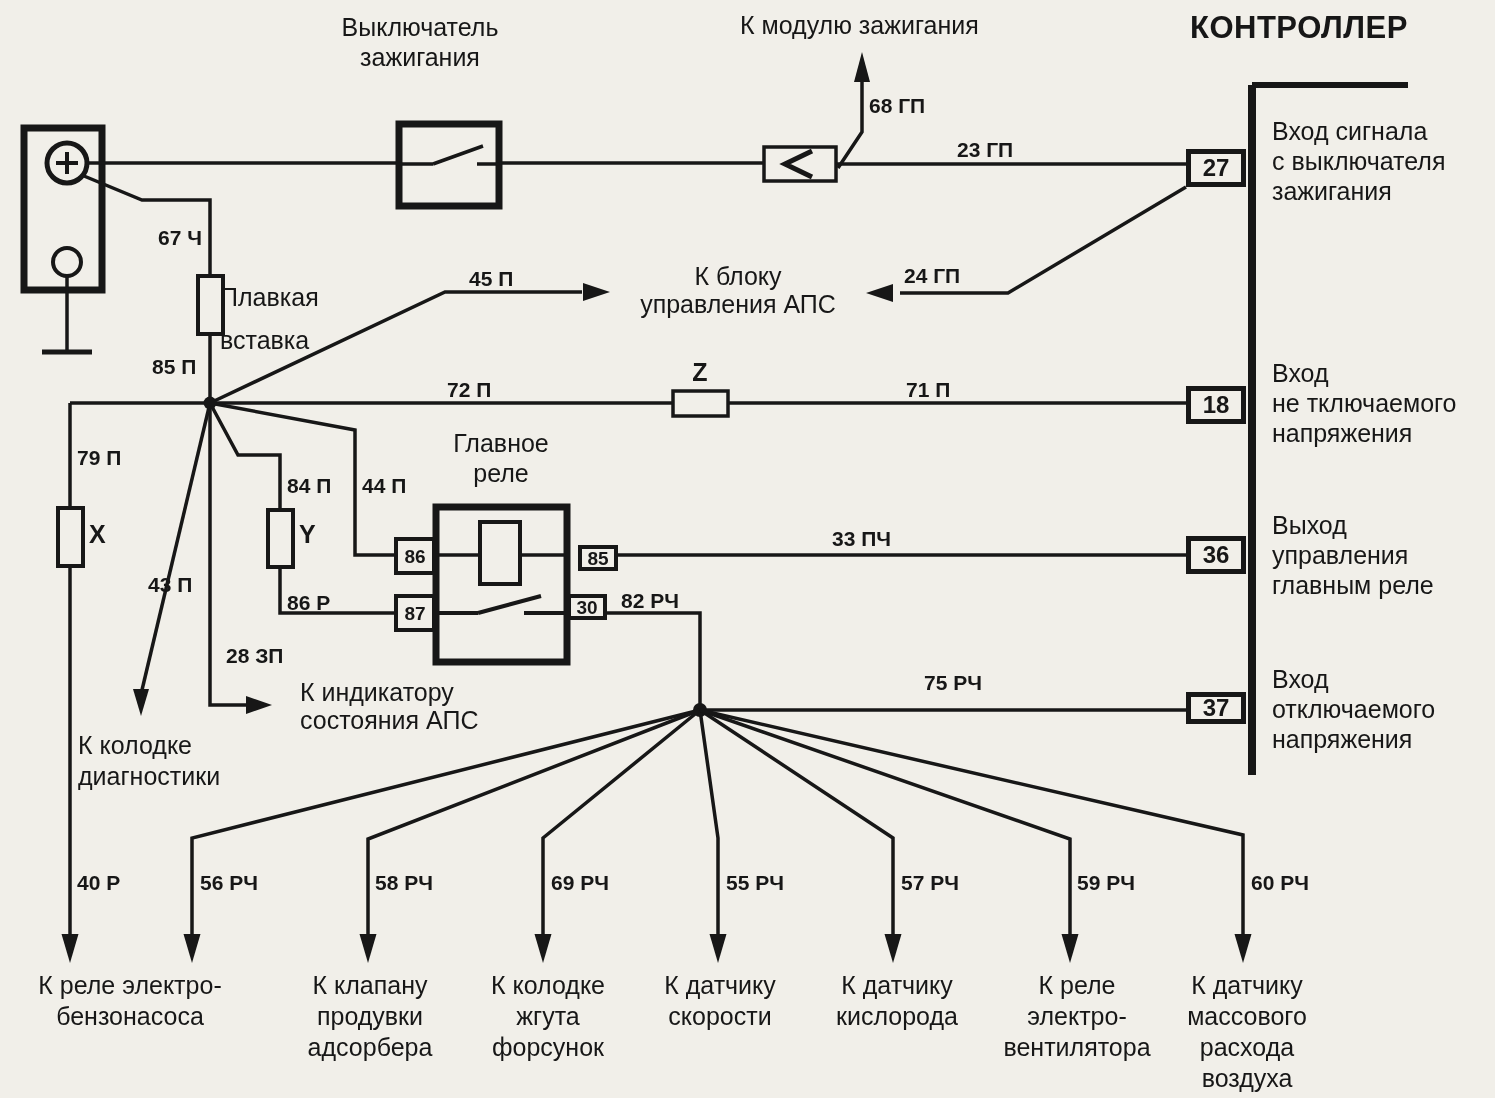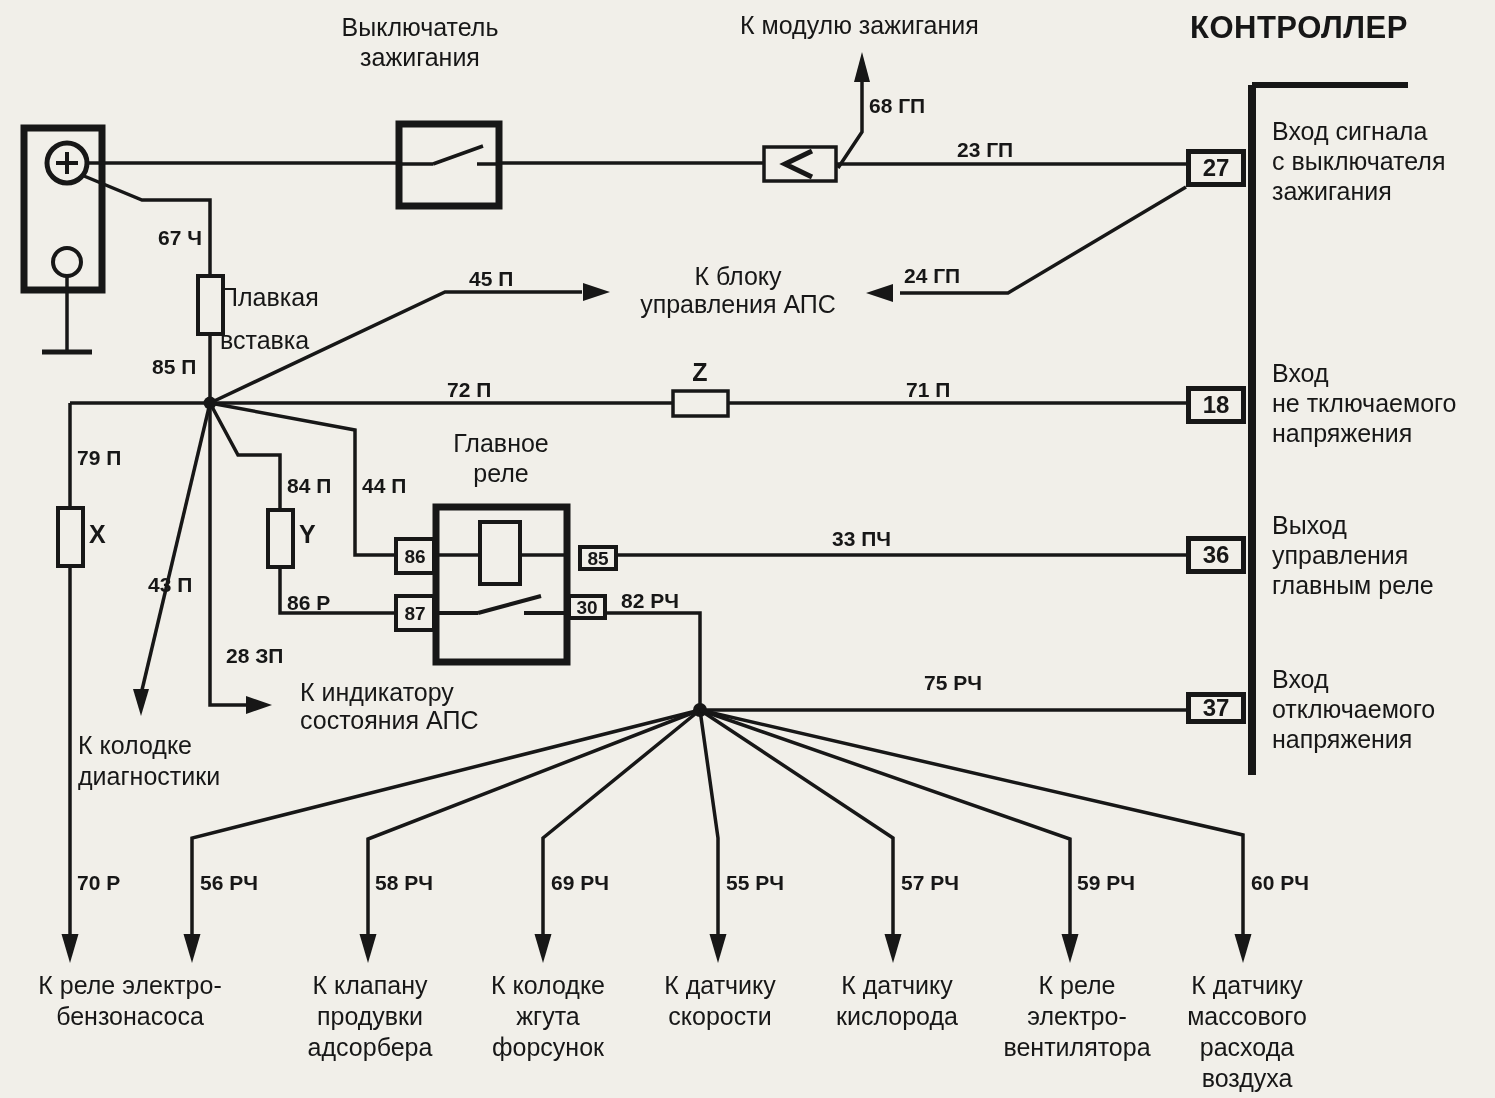--- a/index.html
+++ b/index.html
@@ -187,21 +187,21 @@
   <div class="lbl w" style="left:869px;top:95px;">68 ГП</div>
   <div class="lbl w" style="left:77px;top:447px;">79 П</div>
   <div class="lbl w" style="left:148px;top:574px;">43 П</div>
   <div class="lbl w" style="left:210px;top:645px;margin-left:16px;">28 ЗП</div>
   <div class="lbl w" style="left:287px;top:475px;">84 П</div>
   <div class="lbl w" style="left:362px;top:475px;">44 П</div>
   <div class="lbl w" style="left:287px;top:592px;">86 Р</div>
   <div class="lbl w" style="left:832px;top:528px;">33 ПЧ</div>
   <div class="lbl w" style="left:621px;top:590px;">82 РЧ</div>
   <div class="lbl w" style="left:924px;top:672px;">75 РЧ</div>
-  <div class="lbl w" style="left:77px;top:872px;">70 Р</div>
+  <div class="lbl w" style="left:77px;top:872px;">40 Р</div>
   <div class="lbl w" style="left:200px;top:872px;">56 РЧ</div>
   <div class="lbl w" style="left:375px;top:872px;">58 РЧ</div>
   <div class="lbl w" style="left:551px;top:872px;">69 РЧ</div>
   <div class="lbl w" style="left:726px;top:872px;">55 РЧ</div>
   <div class="lbl w" style="left:901px;top:872px;">57 РЧ</div>
   <div class="lbl w" style="left:1077px;top:872px;">59 РЧ</div>
   <div class="lbl w" style="left:1251px;top:872px;">60 РЧ</div>
 
   <div class="lbl t" style="left:1272px;top:116px;">Вход сигнала
 с выключателя

